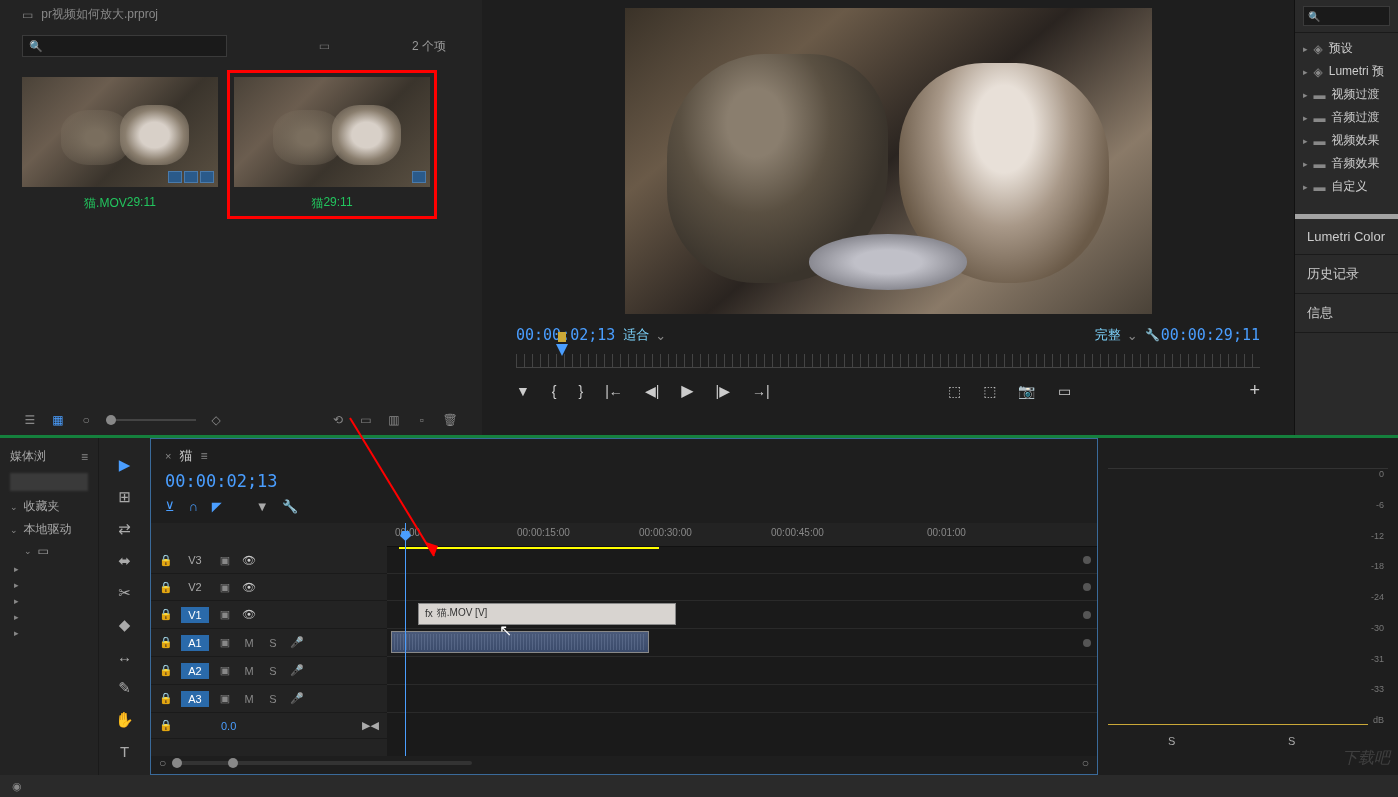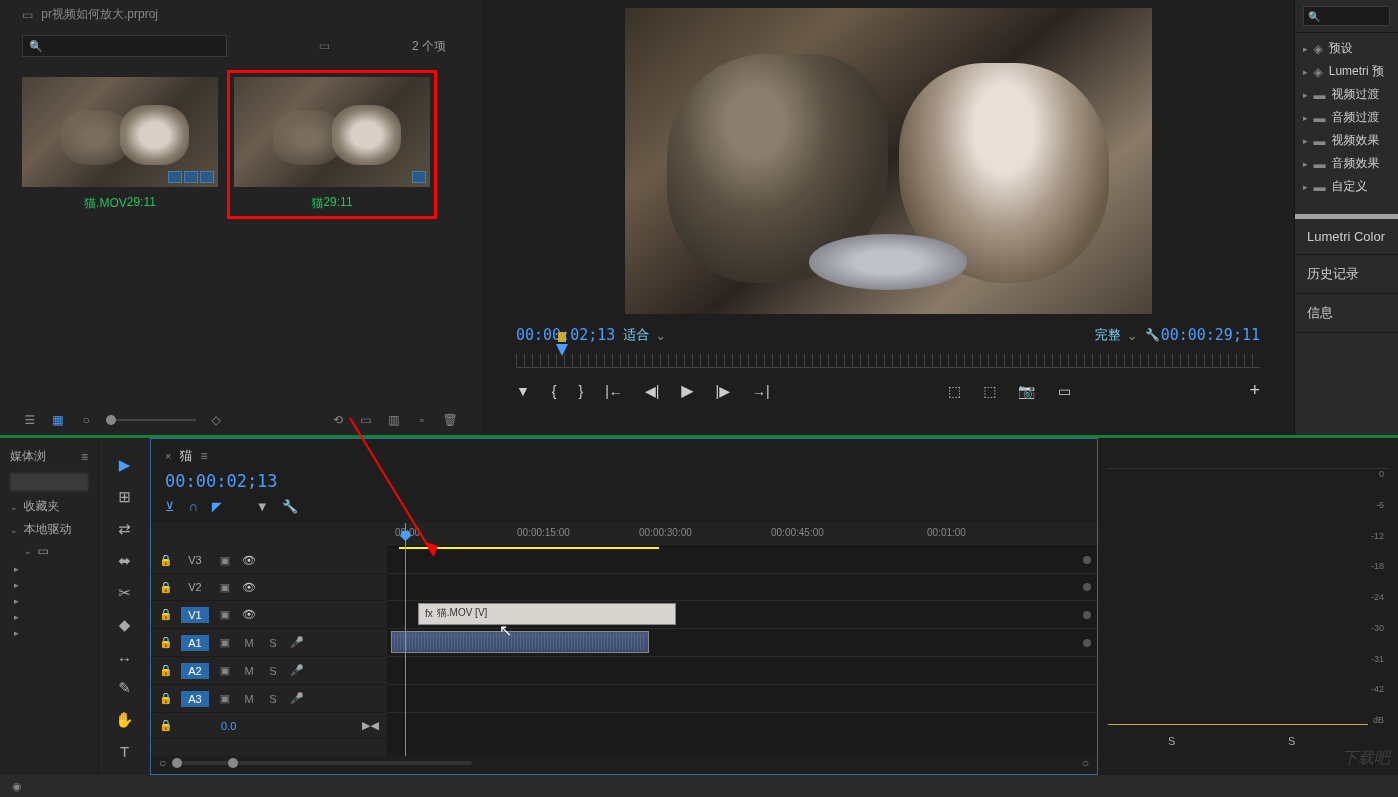--- a/index.html
+++ b/index.html
@@ -460,21 +460,21 @@
     <div class="meter-area">
       <div class="yellow-baseline"></div>
       <div class="db-scale">
         <span>0</span>
         <span>-6</span>
         <span>-12</span>
         <span>-18</span>
         <span>-24</span>
         <span>-30</span>
         <span>-31</span>
-        <span>-42</span>
+        <span>-33</span>
         <span>dB</span>
       </div>
       <span class="s-label s1">S</span>
       <span class="s-label s2">S</span>
     </div>
     <div class="watermark">下载吧</div>
   </div>
 </div>
 
 <div class="red-arrow" style="left:348px; top:416px">

